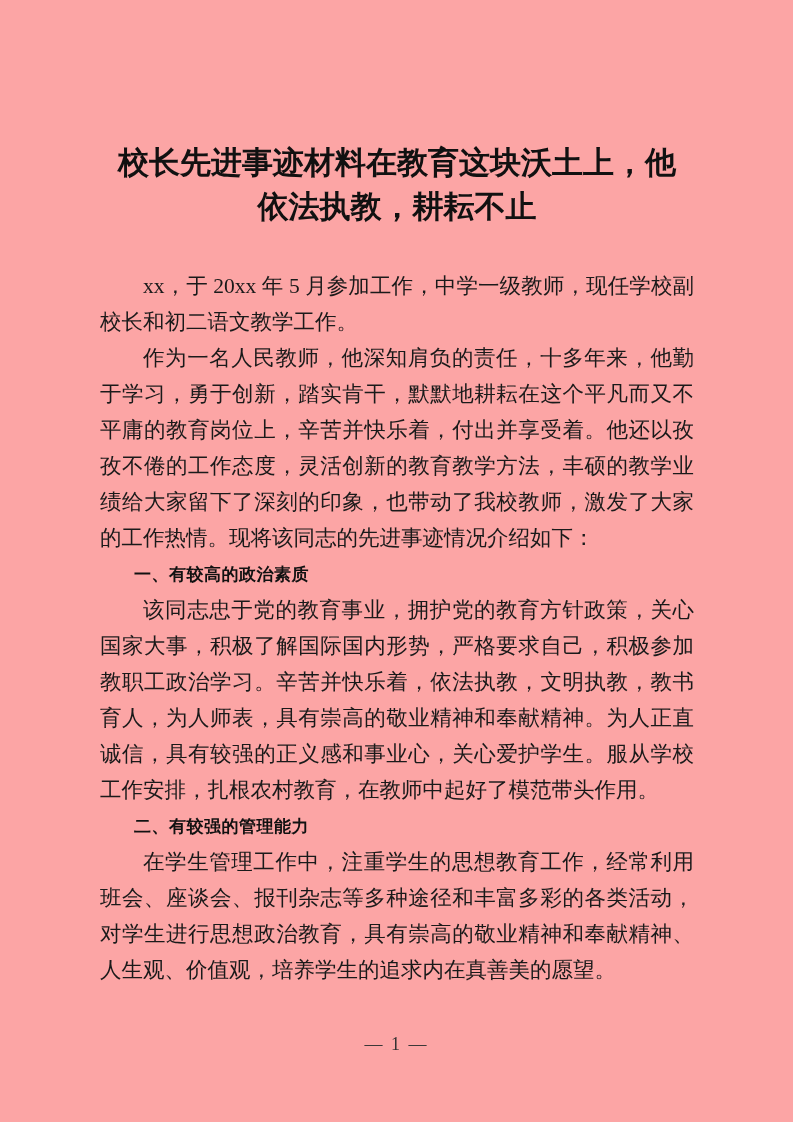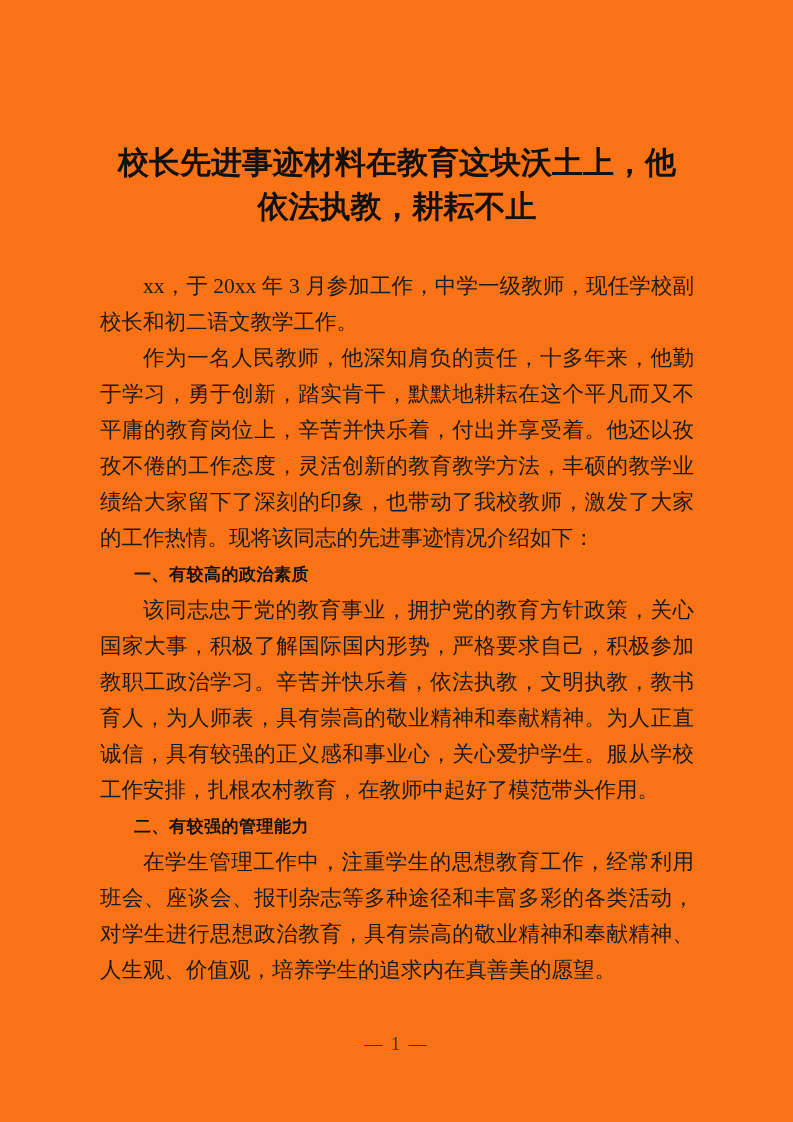--- a/index.html
+++ b/index.html
@@ -10,21 +10,21 @@
   }
   body {
     font-family: "Liberation Serif", "DejaVu Serif", serif;
     color: #000000;
   }
   .page {
     position: relative;
     width: 793px;
     height: 1122px;
     margin: 0 auto;
-    background: #f97316;
+    background: #fca5a5;
     box-sizing: border-box;
     overflow: hidden;
   }
   .doc-body {
     position: absolute;
     left: 100px;
     top: 140px;
     width: 594px;
   }
   .doc-title {
@@ -82,21 +82,21 @@
 
   <div class="doc-body">
 
     <h1 class="doc-title">
       <span>校长先进事迹材料在教育这块沃土上，他</span><br>
       <span>依法执教，耕耘不止</span>
     </h1>
 
     <div class="title-spacer"></div>
 
-    <p class="para">xx，于 20xx 年 3 月参加工作，中学一级教师，现任学校副校长和初二语文教学工作。</p>
+    <p class="para">xx，于 20xx 年 5 月参加工作，中学一级教师，现任学校副校长和初二语文教学工作。</p>
 
     <p class="para">作为一名人民教师，他深知肩负的责任，十多年来，他勤于学习，勇于创新，踏实肯干，默默地耕耘在这个平凡而又不平庸的教育岗位上，辛苦并快乐着，付出并享受着。他还以孜孜不倦的工作态度，灵活创新的教育教学方法，丰硕的教学业绩给大家留下了深刻的印象，也带动了我校教师，激发了大家的工作热情。现将该同志的先进事迹情况介绍如下：</p>
 
     <p class="heading">一、有较高的政治素质</p>
 
     <p class="para">该同志忠于党的教育事业，拥护党的教育方针政策，关心国家大事，积极了解国际国内形势，严格要求自己，积极参加教职工政治学习。辛苦并快乐着，依法执教，文明执教，教书育人，为人师表，具有崇高的敬业精神和奉献精神。为人正直诚信，具有较强的正义感和事业心，关心爱护学生。服从学校工作安排，扎根农村教育，在教师中起好了模范带头作用。</p>
 
     <p class="heading">二、有较强的管理能力</p>
 
     <p class="para">在学生管理工作中，注重学生的思想教育工作，经常利用班会、座谈会、报刊杂志等多种途径和丰富多彩的各类活动，对学生进行思想政治教育，具有崇高的敬业精神和奉献精神、人生观、价值观，培养学生的追求内在真善美的愿望。</p>

